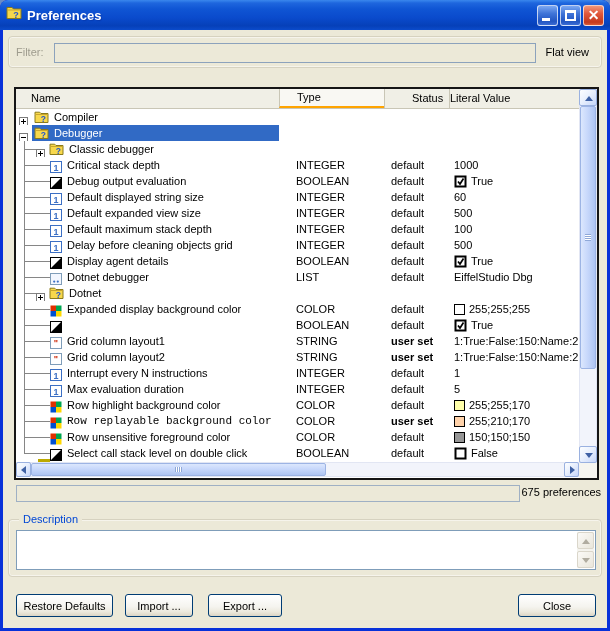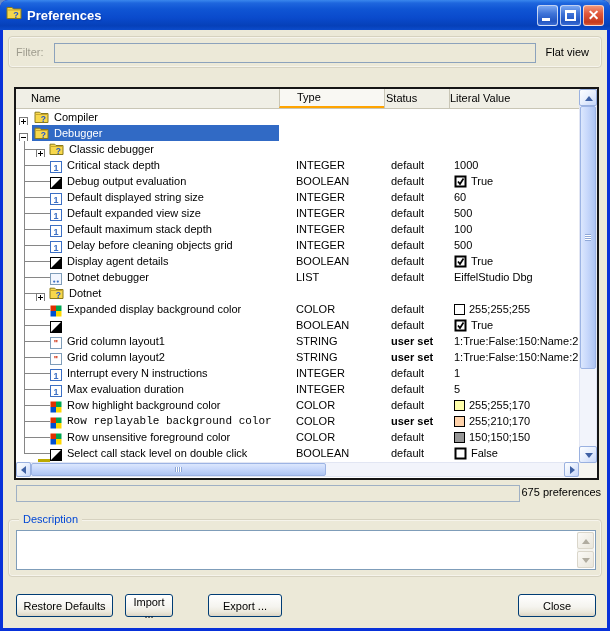--- a/index.html
+++ b/index.html
@@ -130,21 +130,21 @@
       <input class="filter-input" value="" style="">
       <span class="flatview">Flat view</span>
     </div>
 
     <div class="grid">
       <div class="grid-inner">
         <div class="grid-left">
           <div class="ghead">
             <div class="hcell first" style="width:263px">Name</div>
             <div class="hcell sorted" style="width:105px">Type</div>
-            <div class="hcell" style="width:65px;padding-left:1px">Status</div>
+            <div class="hcell" style="width:65px;padding-left:27px">Status</div>
             <div class="hcell" style="flex:1;padding-left:0">Literal Value</div>
           </div>
           <div class="rows">
               <div class="row">
                 <div class="cell c-name">
                   <span class="tgl" style="left: 3px;"><svg width="9" height="9">
                       <rect x="0.5" y="0.5" width="8" height="8" fill="#fff" stroke="#7B7B7B"></rect>
                       <line x1="2" y1="4.5" x2="7" y2="4.5" stroke="#000"></line>
                       <line x1="4.5" y1="2" x2="4.5" y2="7" stroke="#000"></line>
                     </svg></span>
@@ -583,17 +583,17 @@
               <span class="d-up"></span>
             </div>
           <div class="d-btn">
               <span class="d-down"></span>
             </div>
         </div>
       </div>
     </div>
 
     <button class="btn" style="left:13px;width:97px">Restore Defaults</button>
-    <button class="btn" style="left:122px;width:48px">Import ...</button>
+    <button class="btn" style="left:122px;width:68px">Import ...</button>
     <button class="btn" style="left:205px;width:74px">Export ...</button>
     <button class="btn" style="left:515px;width:78px">Close</button>
   </div>
 </div>
 
 </body></html>

